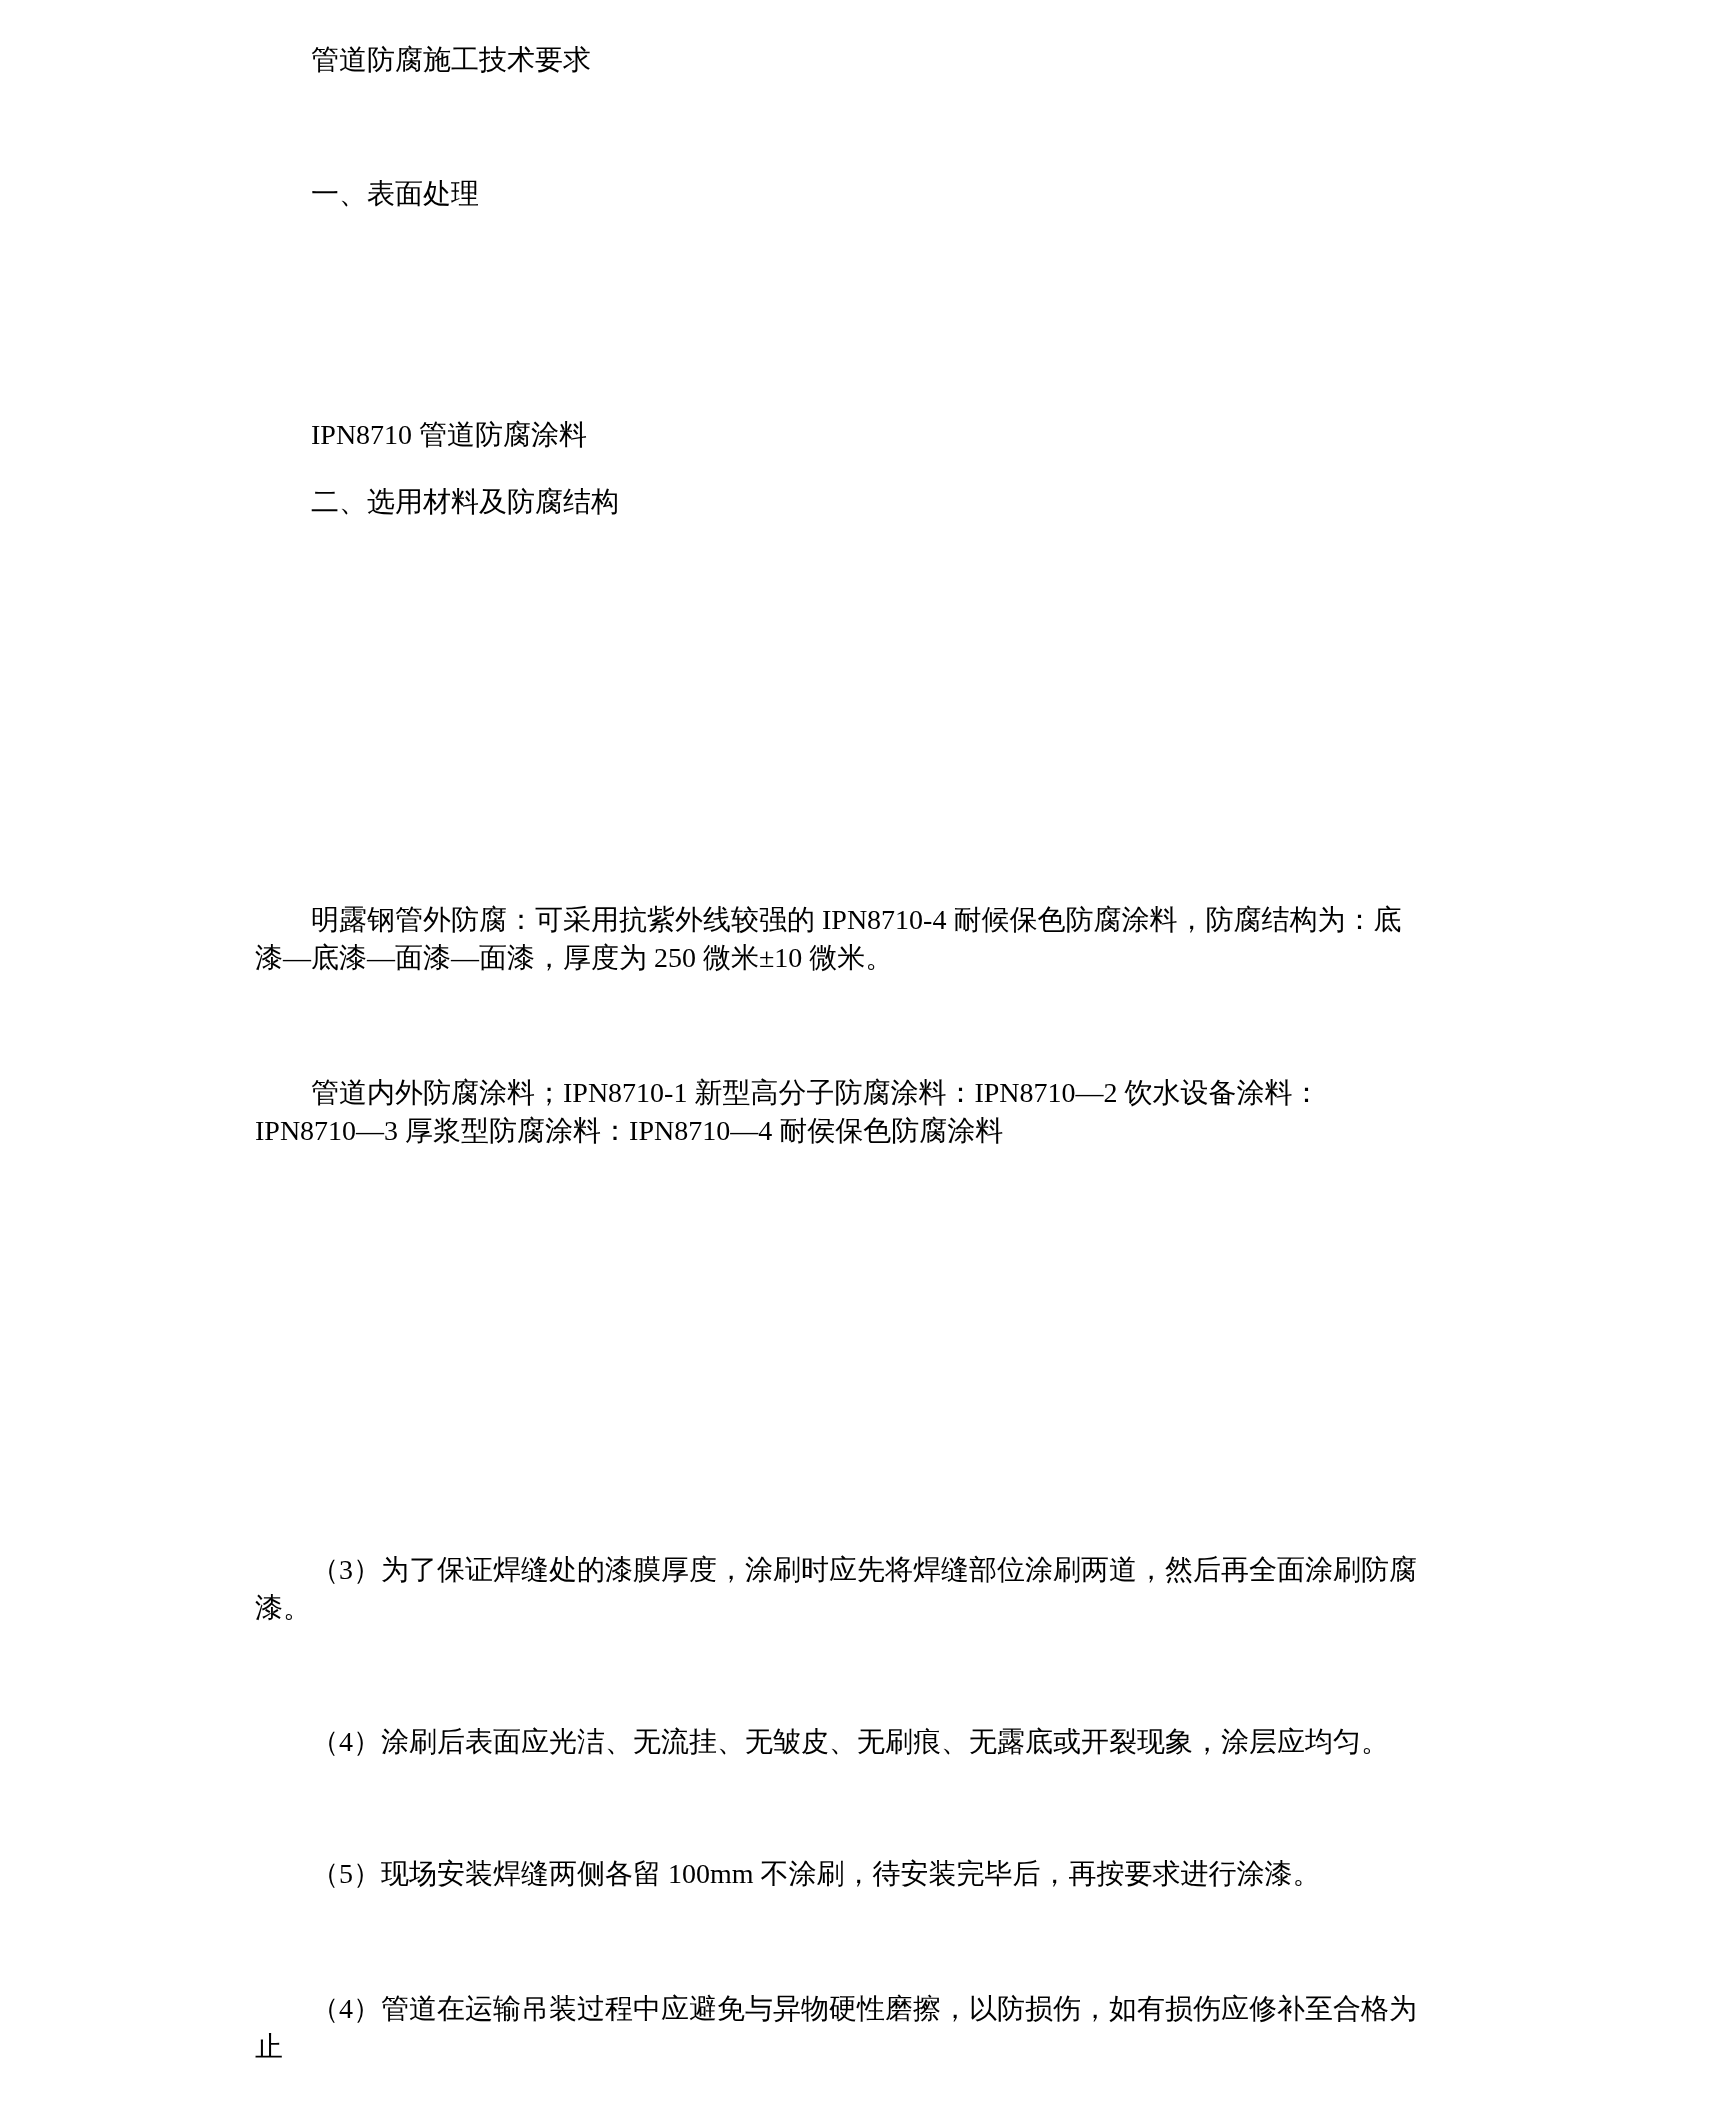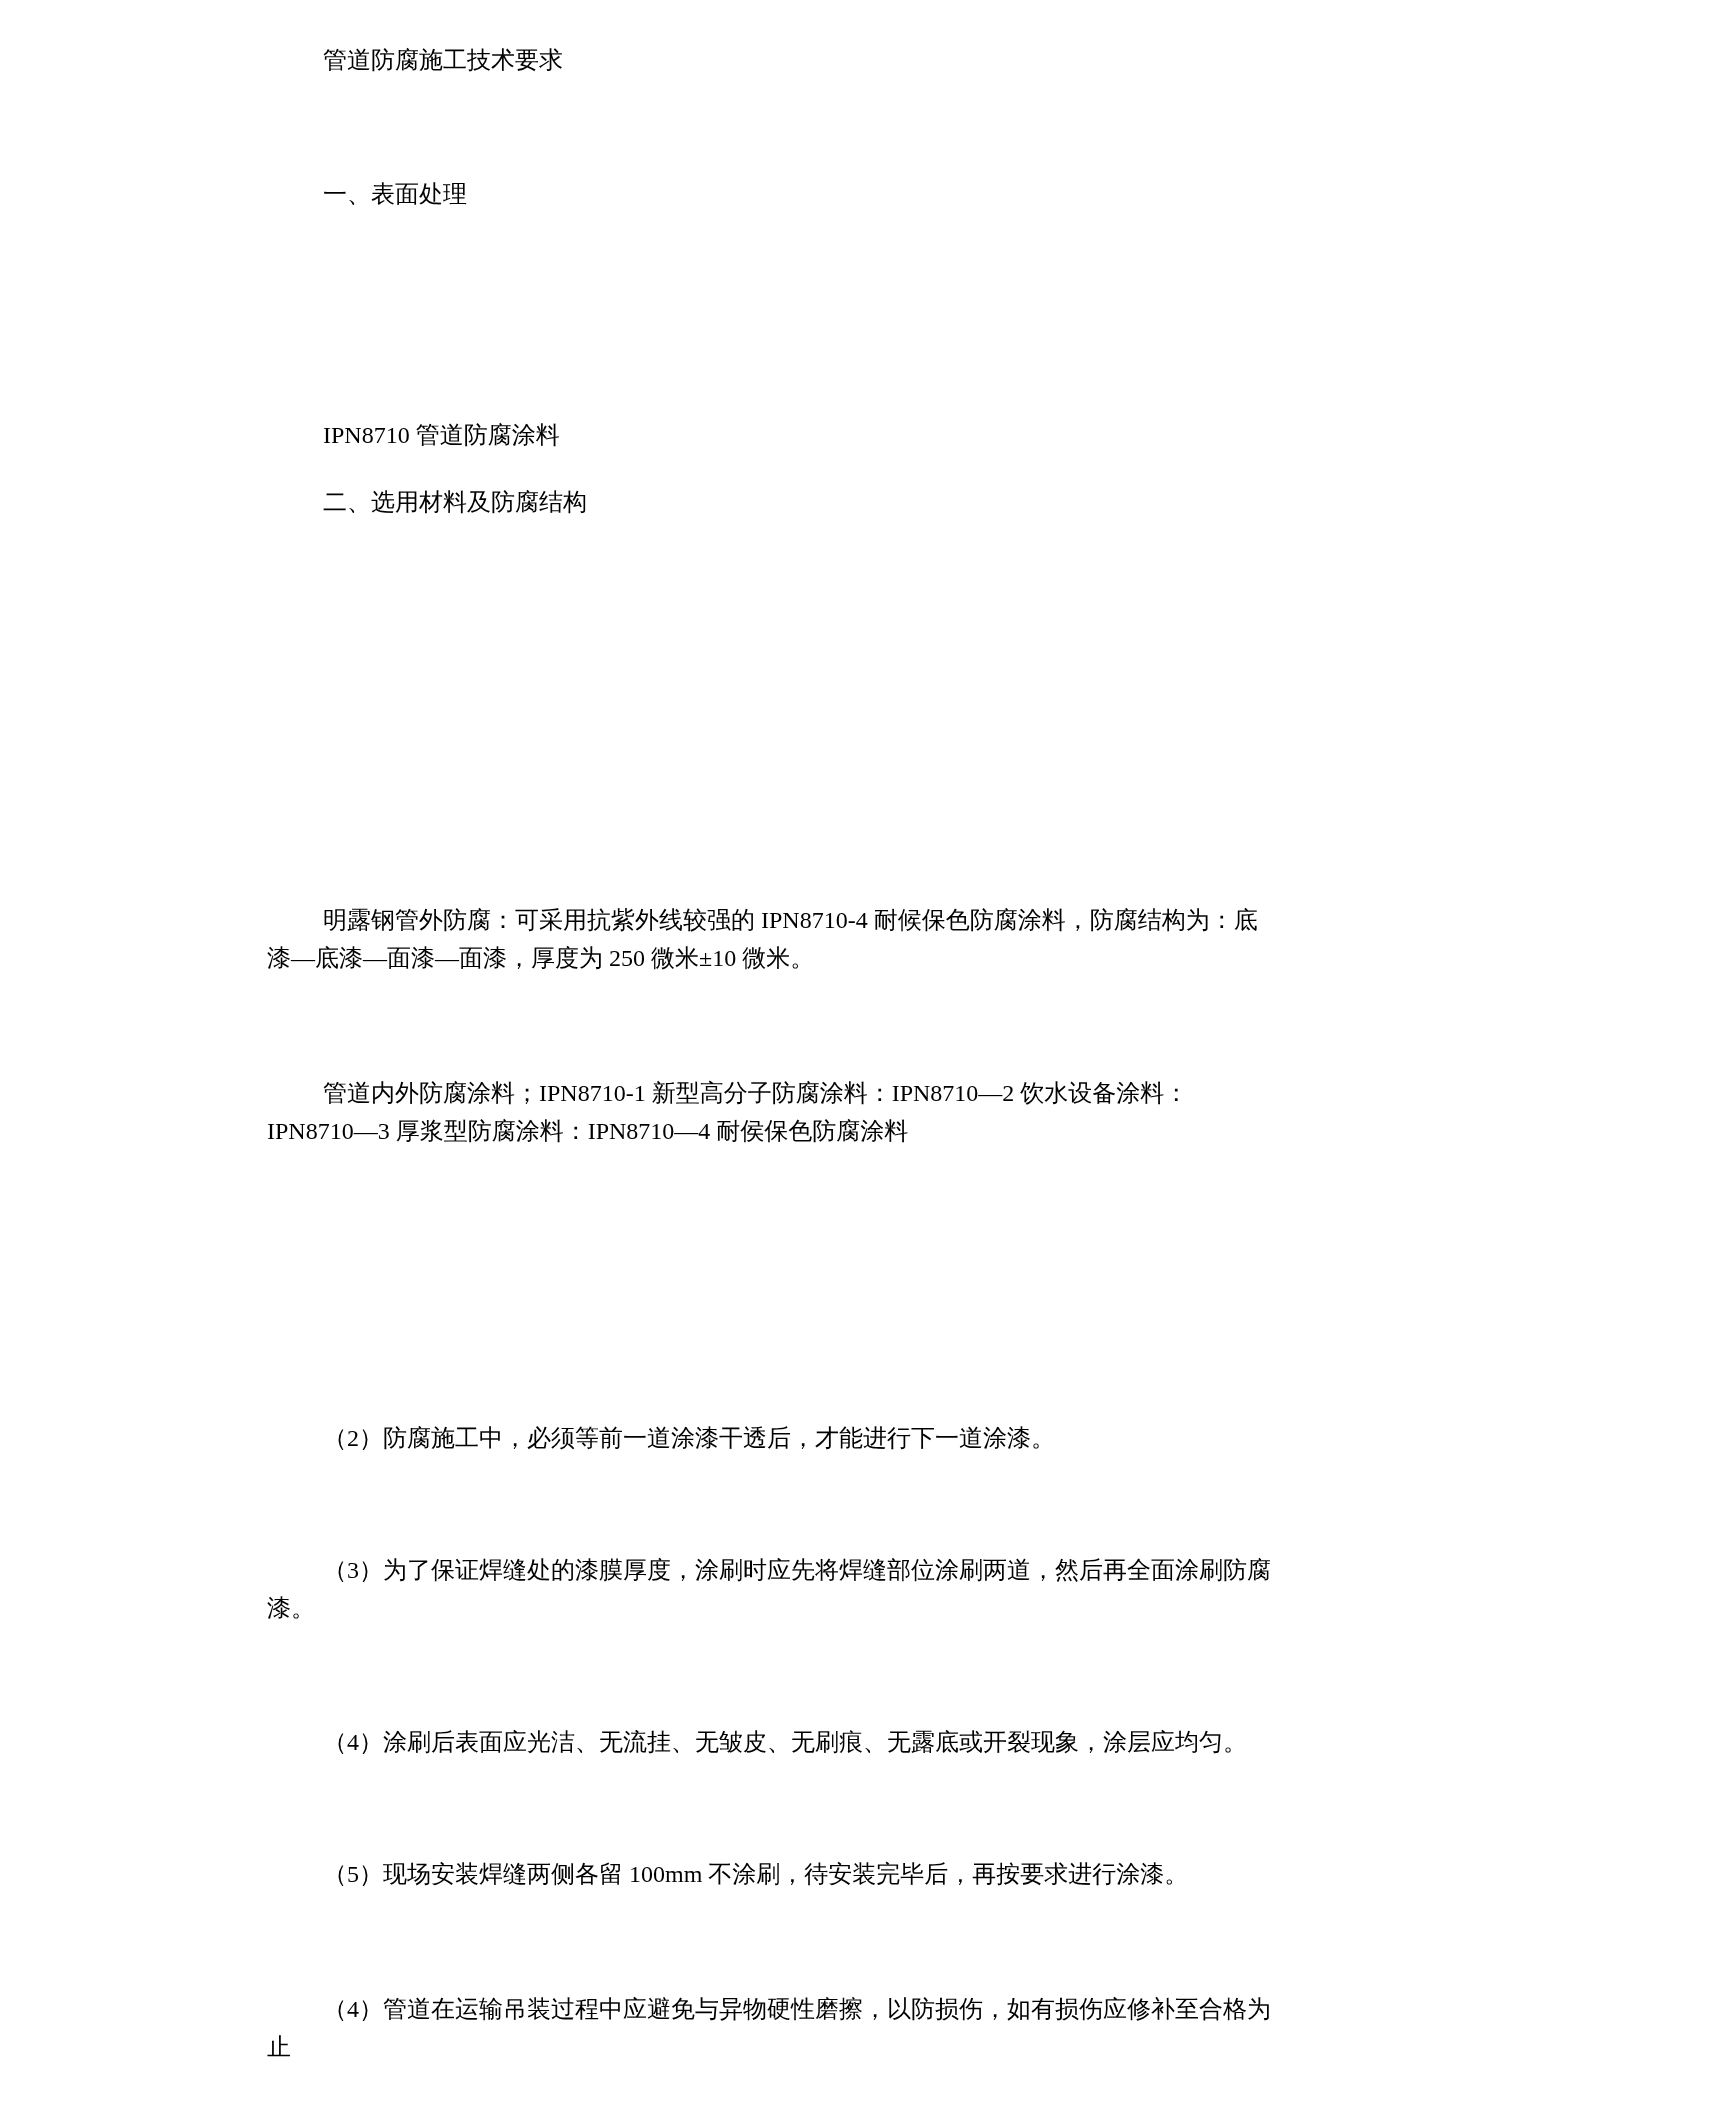--- a/index.html
+++ b/index.html
@@ -10,23 +10,23 @@
   .page {
     position: relative;
     width: 1732px;
     height: 2108px;
     background: #ffffff;
     overflow: hidden;
     font-family: "Liberation Serif", "DejaVu Serif", serif;
   }
   .block {
     position: absolute;
-    left: 267px;
+    left: 255px;
     width: 1250px;
-    font-size: 24px;
+    font-size: 28px;
     line-height: 38px;
     color: #000000;
     white-space: pre-wrap;        
     text-indent: 56px;            
     text-align: left;
     letter-spacing: 0;
     word-break: break-all;
   }
 </style>
 </head>
@@ -34,21 +34,20 @@
 
 <div class="page">
   <div class="block" style="top:41px">管道防腐施工技术要求</div>
   <div class="block" style="top:175px">一、表面处理</div>
   <div class="block" style="top:416px">IPN8710 管道防腐涂料</div>
   <div class="block" style="top:483px">二、选用材料及防腐结构</div>
   <div class="block" style="top:901px">明露钢管外防腐：可采用抗紫外线较强的 IPN8710-4 耐候保色防腐涂料，防腐结构为：底
 漆—底漆—面漆—面漆，厚度为 250 微米±10 微米。</div>
   <div class="block" style="top:1074px">管道内外防腐涂料；IPN8710-1 新型高分子防腐涂料：IPN8710—2 饮水设备涂料：
 IPN8710—3 厚浆型防腐涂料：IPN8710—4 耐侯保色防腐涂料</div>
-  <div class="block" style="top:1419px">（2）防腐施工中，必须等前一道涂漆干透后，才能进行下一道涂漆。</div>
   <div class="block" style="top:1551px">（3）为了保证焊缝处的漆膜厚度，涂刷时应先将焊缝部位涂刷两道，然后再全面涂刷防腐
 漆。</div>
   <div class="block" style="top:1723px">（4）涂刷后表面应光洁、无流挂、无皱皮、无刷痕、无露底或开裂现象，涂层应均匀。</div>
   <div class="block" style="top:1855px">（5）现场安装焊缝两侧各留 100mm 不涂刷，待安装完毕后，再按要求进行涂漆。</div>
   <div class="block" style="top:1990px">（4）管道在运输吊装过程中应避免与异物硬性磨擦，以防损伤，如有损伤应修补至合格为
 止</div>
 </div>
 
 
 </body></html>

